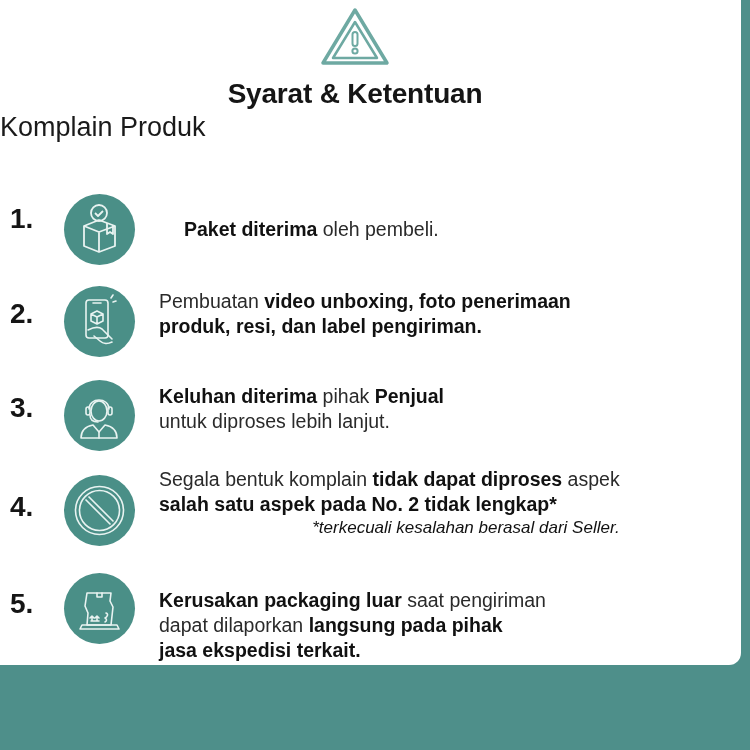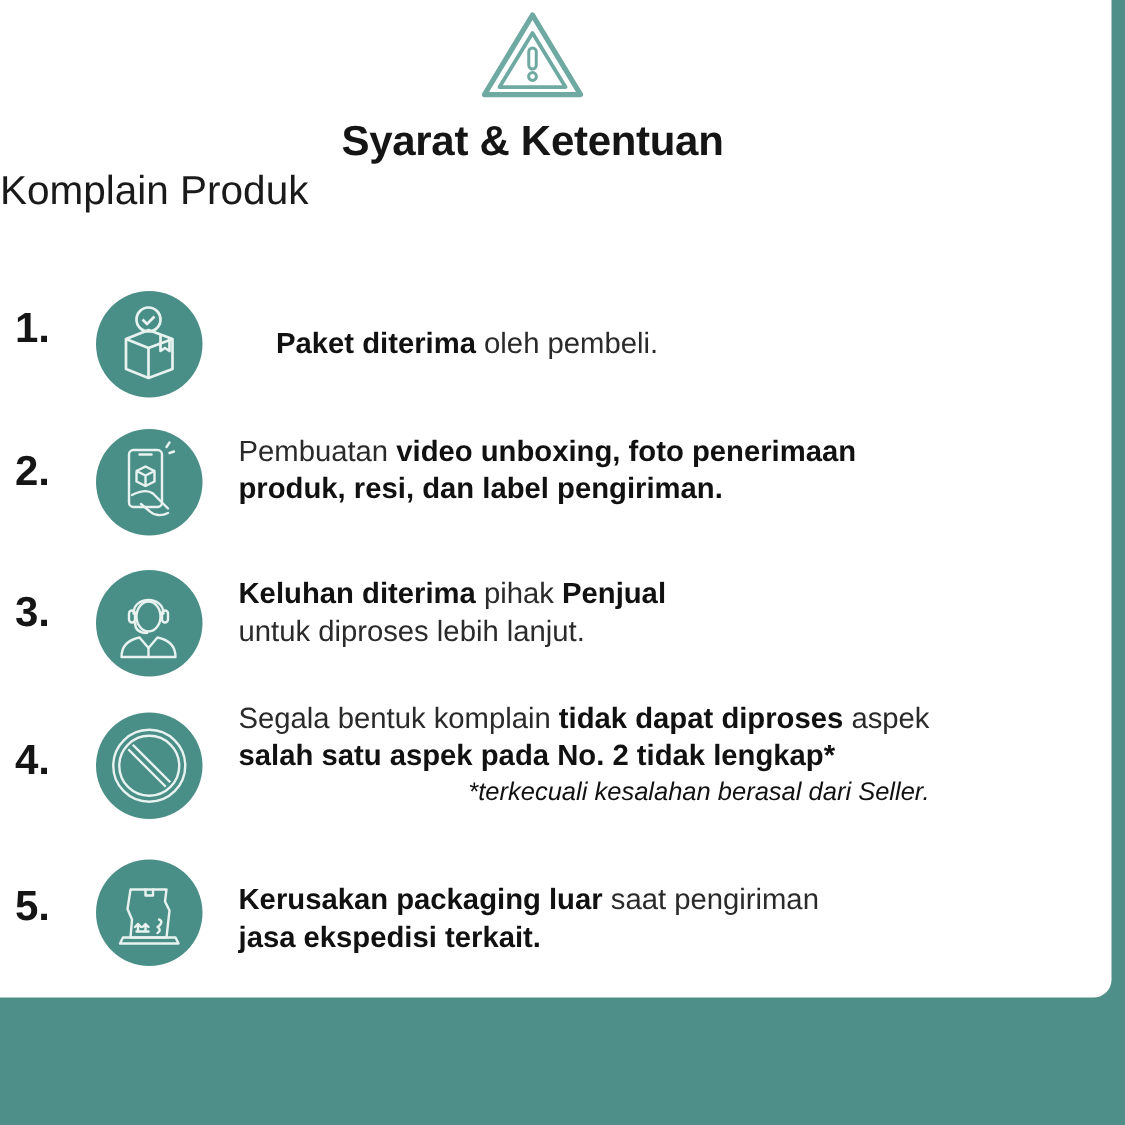--- a/index.html
+++ b/index.html
@@ -130,17 +130,18 @@
       <svg viewBox="0 0 71 71" fill="none" stroke="#e8f3f1" stroke-width="1.6" stroke-linejoin="round" stroke-linecap="round">
         <path d="M23 20 L47 20 L46 28 L49 34 L47 52 L23 52 L24 40 L21 33 Z"></path>
         <path d="M33 20 v4 h5 v-4"></path>
         <path d="M18 52 h35 l2 4 h-39 Z"></path>
         <path d="M28 48 v-5 l-2 2 M28 43 l2 2 M33 48 v-5 l-2 2 M33 43 l2 2 M27 48 h8"></path>
         <path d="M42 40 c3 1 1 4 -1 5 c2 1 2 3 0 4"></path>
       </svg>
     </div>
     <div class="text" style="top:20px;">
       <div><b>Kerusakan packaging luar</b><span class="light"> saat pengiriman</span></div>
+      <div><span class="light">dapat dilaporkan </span><b>langsung pada pihak</b></div>
       <div><b>jasa ekspedisi terkait.</b></div>
     </div>
   </div>
 
 </div>
 
 </body></html>

